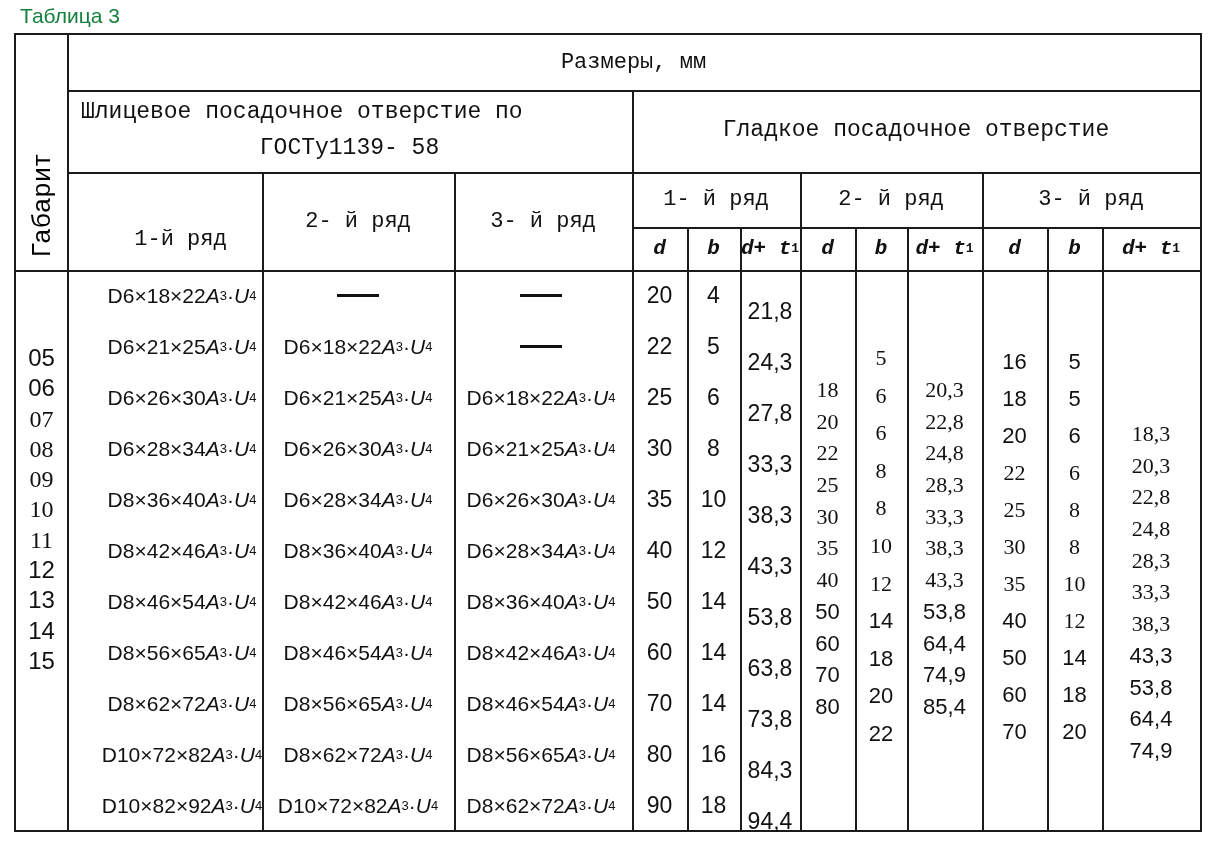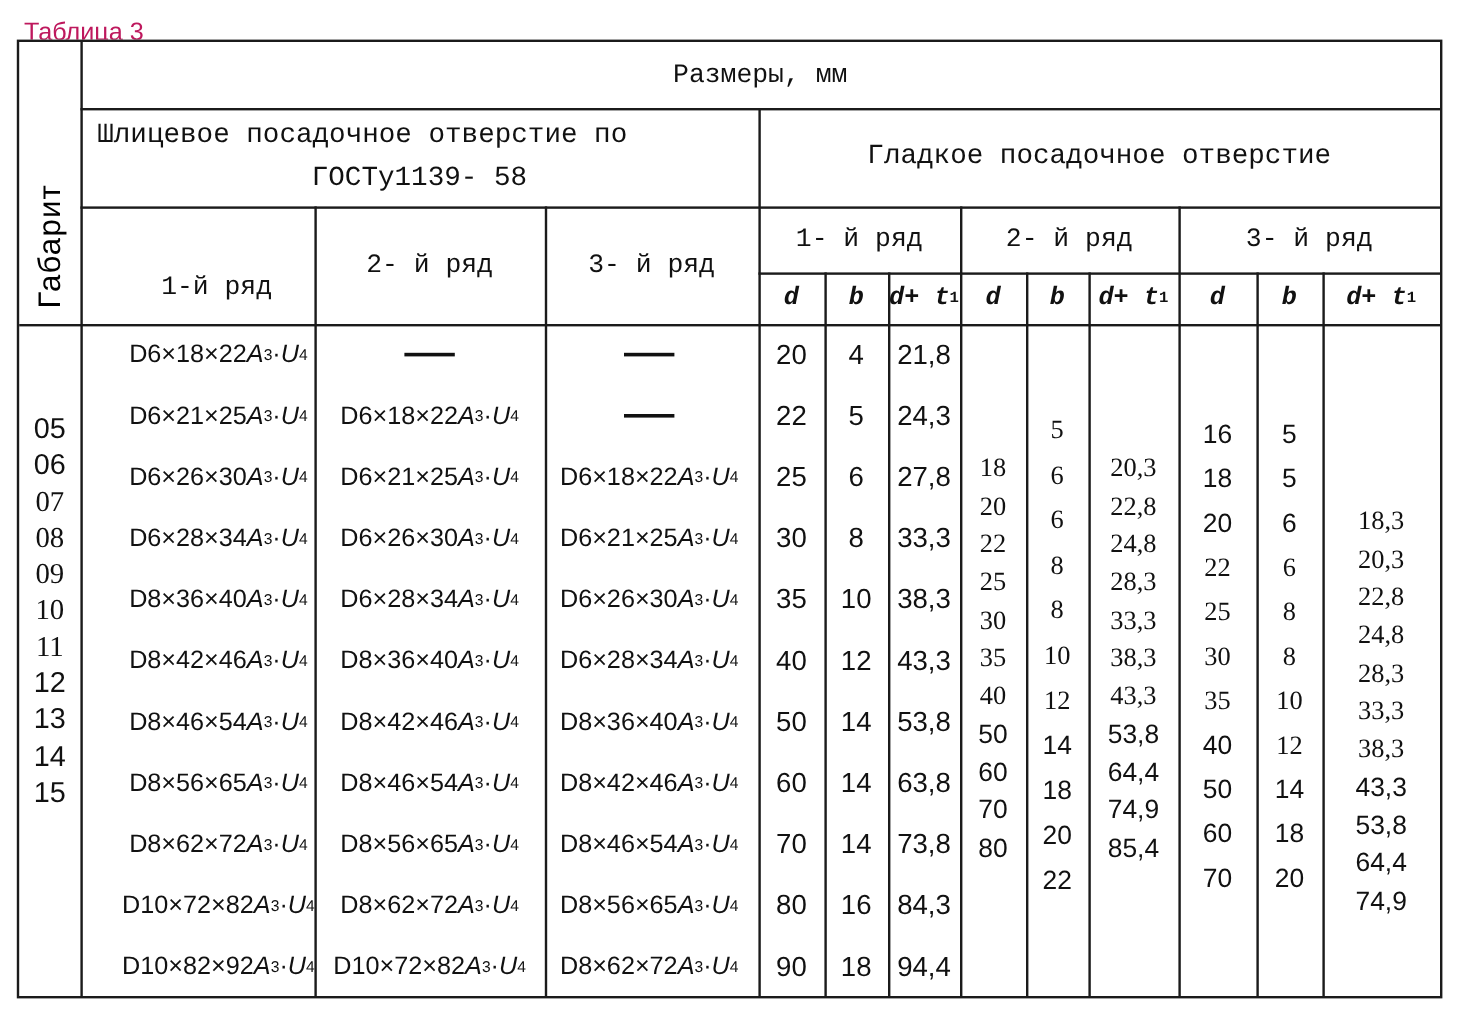--- a/index.html
+++ b/index.html
@@ -1,21 +1,21 @@
 <!DOCTYPE html>
 <html><head>
 <meta charset="utf-8">
 <style>
   html,body{margin:0;padding:0;}
   body{
     width:1226px;height:861px;position:relative;background:#ffffff;
     font-family:"Liberation Sans",sans-serif;color:#111;
     -webkit-font-smoothing:antialiased;overflow:hidden;
   }
-  .doc-title{position:absolute;left:20px;top:15px;font-size:21px;color:#be185d;}
+  .doc-title{position:absolute;left:20px;top:4px;font-size:21px;color:#15803d;}
   .table{
     position:absolute;left:14px;top:33px;width:1188px;height:799px;
     border:2px solid #1b1b1b;box-sizing:border-box;background:#fff;
   }
   .vl{position:absolute;width:2px;background:#1b1b1b;}
   .hl{position:absolute;height:2px;background:#1b1b1b;}
   .cell{position:absolute;display:flex;align-items:center;justify-content:center;text-align:center;font-family:Liberation Mono, monospace;}
   .h-sizes{font-size:22px;}
   .h-group{font-size:23px;flex-direction:column;justify-content:center;align-items:stretch;line-height:1.55;}
   .h-group .l1{text-align:left;padding-left:14px;}
@@ -174,21 +174,21 @@
       <div class="trow">6</div>
       <div class="trow">8</div>
       <div class="trow">10</div>
       <div class="trow">12</div>
       <div class="trow">14</div>
       <div class="trow">14</div>
       <div class="trow">14</div>
       <div class="trow">16</div>
       <div class="trow">18</div>
     </div>
-  <div class="rows f-num" style="left:724px;top:235px;width:60px;">
+  <div class="rows f-num" style="left:724px;top:251px;width:60px;">
       <div class="trow">21,8</div>
       <div class="trow">24,3</div>
       <div class="trow">27,8</div>
       <div class="trow">33,3</div>
       <div class="trow">38,3</div>
       <div class="trow">43,3</div>
       <div class="trow">53,8</div>
       <div class="trow">63,8</div>
       <div class="trow">73,8</div>
       <div class="trow">84,3</div>

